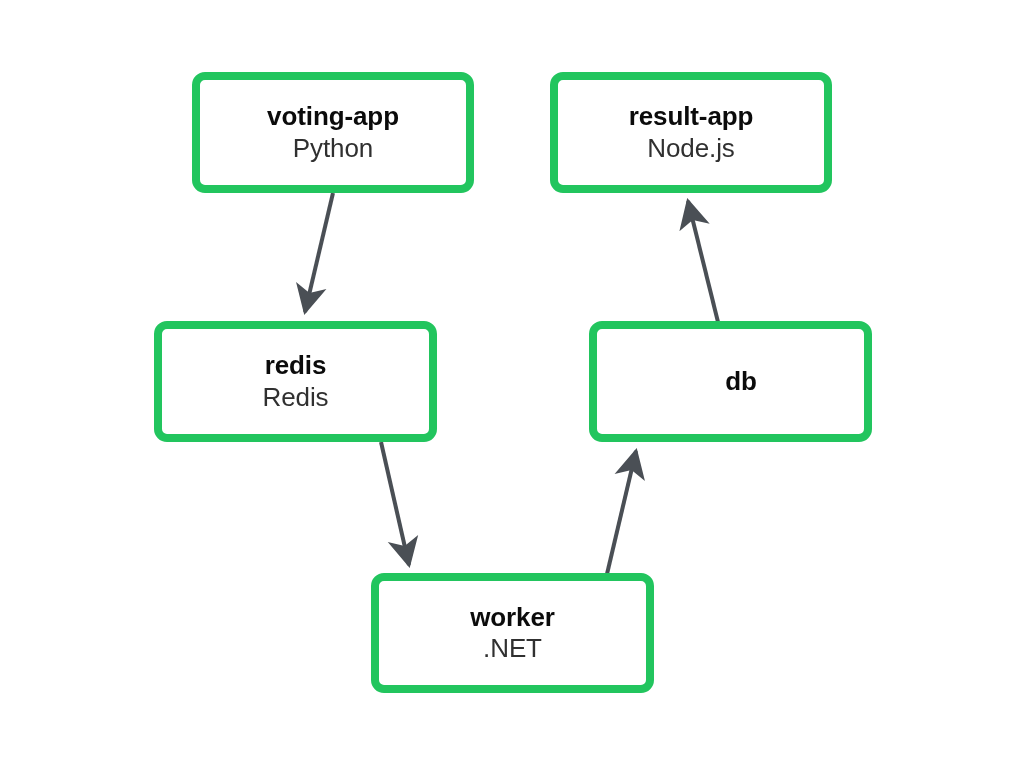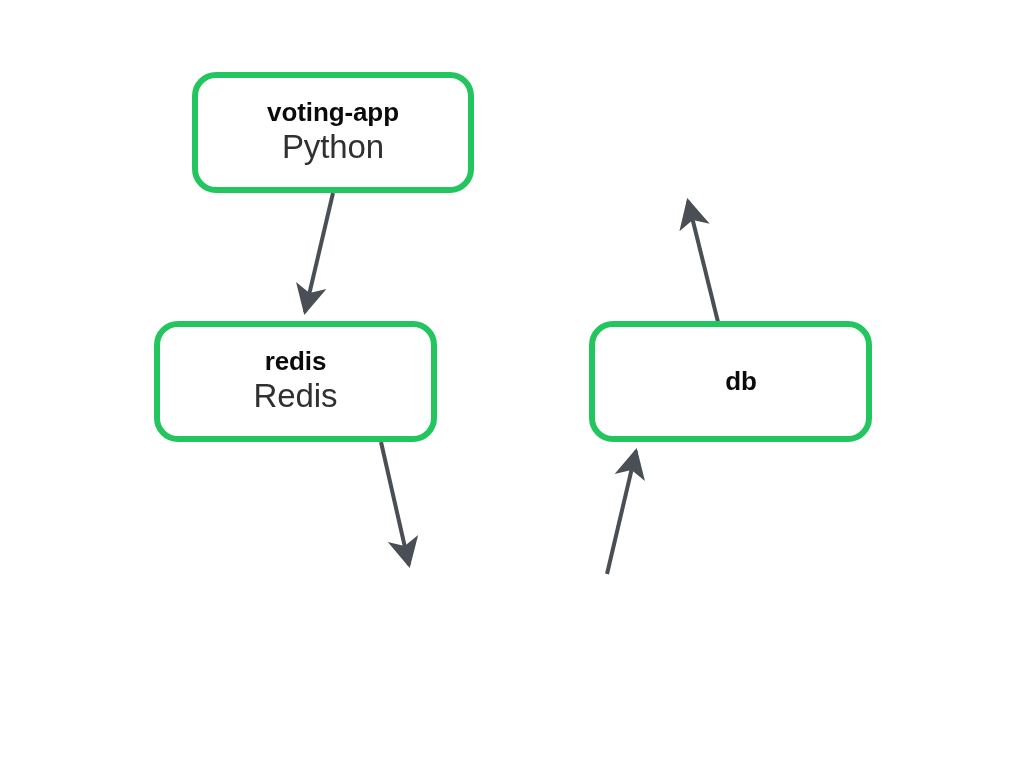--- a/index.html
+++ b/index.html
@@ -24,38 +24,38 @@
     left: 0;
     top: 0;
     width: 1024px;
     height: 768px;
     pointer-events: none;
   }
   .node {
     position: absolute;
     box-sizing: border-box;
     background: #ffffff;
-    border: 6px solid #22c55e;
-    border-radius: 24px;
+    border: 8px solid #22c55e;
+    border-radius: 13px;
     display: flex;
     flex-direction: column;
     align-items: center;
     justify-content: center;
     z-index: 2;
   }
   .node-title {
     font-size: 26px;
     font-weight: bold;
     color: #0b0b0b;
     line-height: 1.18;
     letter-spacing: -0.1px;
     white-space: nowrap;
   }
   .node-subtitle {
-    font-size: 33px;
+    font-size: 26px;
     font-weight: normal;
     color: #303030;
     line-height: 1.24;
     letter-spacing: -0.1px;
     white-space: nowrap;
   }
   
   #node-voting-app { left: 192px; top: 72px;  width: 282px; height: 121px; }
   #node-result-app { left: 550px; top: 72px;  width: 282px; height: 121px; }
   #node-redis      { left: 154px; top: 321px; width: 283px; height: 121px; justify-content: center; }
@@ -89,24 +89,32 @@
     <g>
       <line x1="718" y1="322" x2="688" y2="201" stroke="#4a4f55" stroke-width="4" stroke-linecap="butt" marker-end="url(#arrowhead)"></line>
     </g>
   </svg>
 
   <div class="node" id="node-voting-app">
     <div class="node-title">voting-app</div>
     <div class="node-subtitle">Python</div>
   </div>
 
+  <div class="node" id="node-result-app">
+    <div class="node-title">result-app</div>
+    <div class="node-subtitle">Node.js</div>
+  </div>
 
   <div class="node" id="node-redis">
     <div class="node-title">redis</div>
     <div class="node-subtitle">Redis</div>
   </div>
 
   <div class="node" id="node-db">
     <div class="node-title">db</div>
   </div>
 
+  <div class="node" id="node-worker">
+    <div class="node-title">worker</div>
+    <div class="node-subtitle">.NET</div>
+  </div>
 
 </div>
 
 </body></html>

